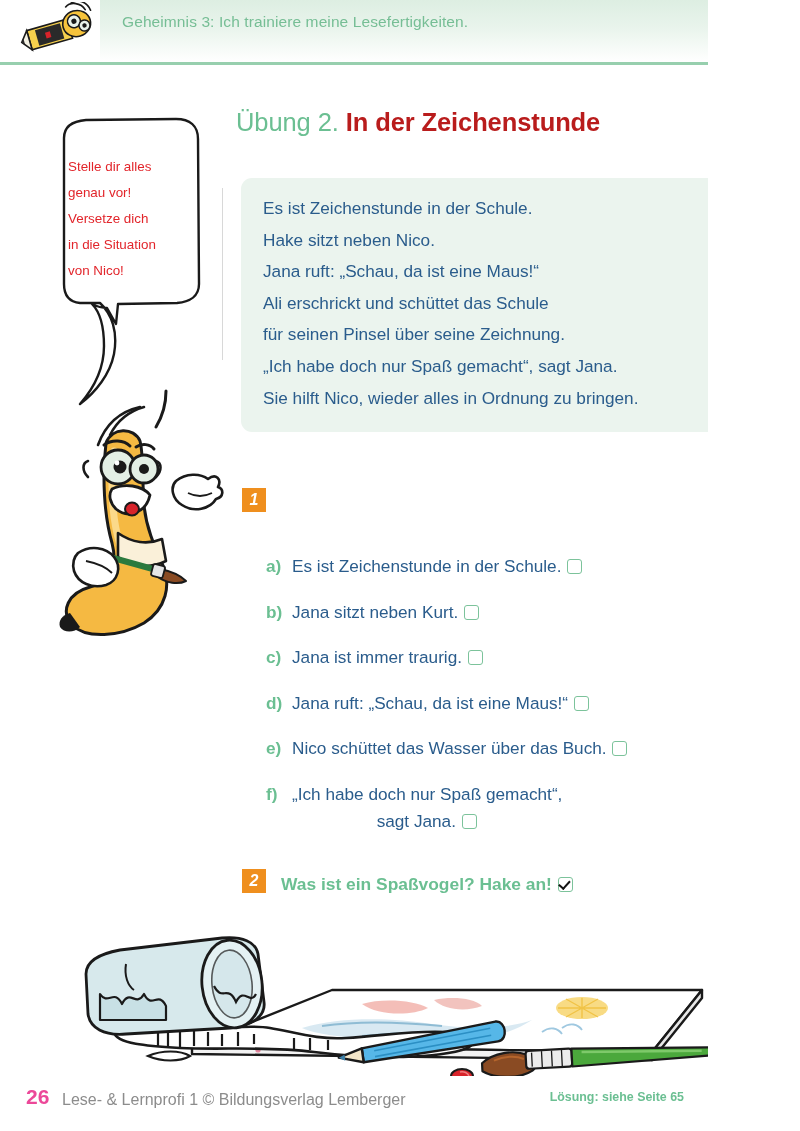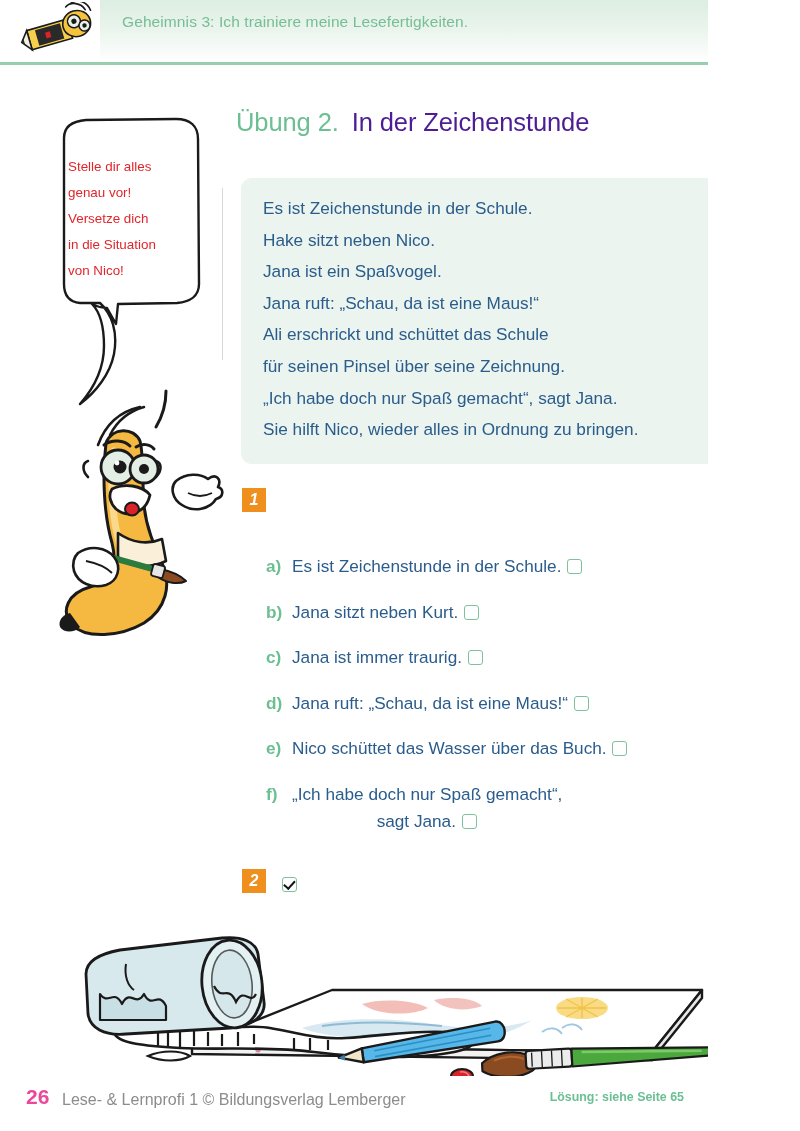--- a/index.html
+++ b/index.html
@@ -56,21 +56,21 @@
   
   #exercise-title {
     position: absolute;
     left: 236px;
     top: 108px;
     font-size: 25.5px;
     color: #6bbf92;
     white-space: nowrap;
     letter-spacing: -.1px;
   }
-  #exercise-title .bold { font-weight: normal; color: #4c1d95; margin-left: 6px; }
+  #exercise-title .bold { font-weight: bold; color: #b91c1c; }
 
   
   #bubble-wrap {
     position: absolute;
     left: 52px;
     top: 116px;
     width: 180px;
     height: 300px;
   }
   #bubble-text {
@@ -346,21 +346,20 @@
     <path d="M30 168 C42 160 58 162 66 172 C74 182 70 196 58 200
              C44 204 30 198 26 186 C24 178 26 172 30 168 Z" fill="#ffffff" stroke="#1a1a1a" stroke-width="2.6" stroke-linejoin="round"></path>
     <path d="M38 176 C48 178 58 182 64 188" fill="none" stroke="#1a1a1a" stroke-width="1.8"></path>
 
     <path d="M22 228 C14 230 10 236 12 242 C16 248 26 248 32 242 Z" fill="#1a1a1a"></path>
   </svg>
 
   <div id="story-box">
     <p>Es ist Zeichenstunde in der Schule.</p>
     <p>Hake sitzt neben Nico.</p>
-    <p>Jana ist ein Spaßvogel.</p>
     <p>Jana ruft: „Schau, da ist eine Maus!“</p>
     <p>Ali erschrickt und schüttet das Schule</p>
     <p>für seinen Pinsel über seine Zeichnung.</p>
     <p>„Ich habe doch nur Spaß gemacht“, sagt Jana.</p>
     <p>Sie hilft Nico, wieder alles in Ordnung zu bringen.</p>
   </div>
 
   <div id="task1-num" class="task-num">1</div>
 
   <div id="answers">
@@ -385,21 +384,21 @@
       <div class="answer-text"><span>Nico schüttet das Wasser über das Buch.</span> <span class="gbox empty"></span></div>
     </div>
     <div class="answer-row">
       <div class="answer-letter">f)</div>
       <div class="answer-text"><span>„Ich habe doch nur Spaß gemacht“,</span><span class="line2"><span>sagt Jana.</span> <span class="gbox empty"></span></span></div>
     </div>
   </div>
 
   <div id="task2-num" class="task-num">2</div>
   <div id="task2-heading" class="task-heading">
-    <span class="gbox check"></span>
+    <span>Was ist ein Spaßvogel? Hake an! </span><span class="gbox check"></span>
   </div>
 
   <svg id="bottom-illustration" viewBox="0 0 700 148">
 
     <path d="M130 118 L270 62 L640 62 L590 124 Z" fill="#ffffff" stroke="#1a1a1a" stroke-width="2.4" stroke-linejoin="round"></path>
     <path d="M130 118 L130 126 L590 132 L590 124 Z" fill="#f2f2f2" stroke="#1a1a1a" stroke-width="2.4" stroke-linejoin="round"></path>
     <path d="M640 62 L640 70 L590 132 L590 124 Z" fill="#e8e8e8" stroke="#1a1a1a" stroke-width="2.4" stroke-linejoin="round"></path>
 
     <path d="M300 76 C320 70 352 72 366 80 C350 88 316 88 300 76 Z" fill="#f0a8a0" opacity=".75"></path>
     <path d="M372 72 C390 68 412 70 420 78 C404 84 382 82 372 72 Z" fill="#eda9a2" opacity=".7"></path>

